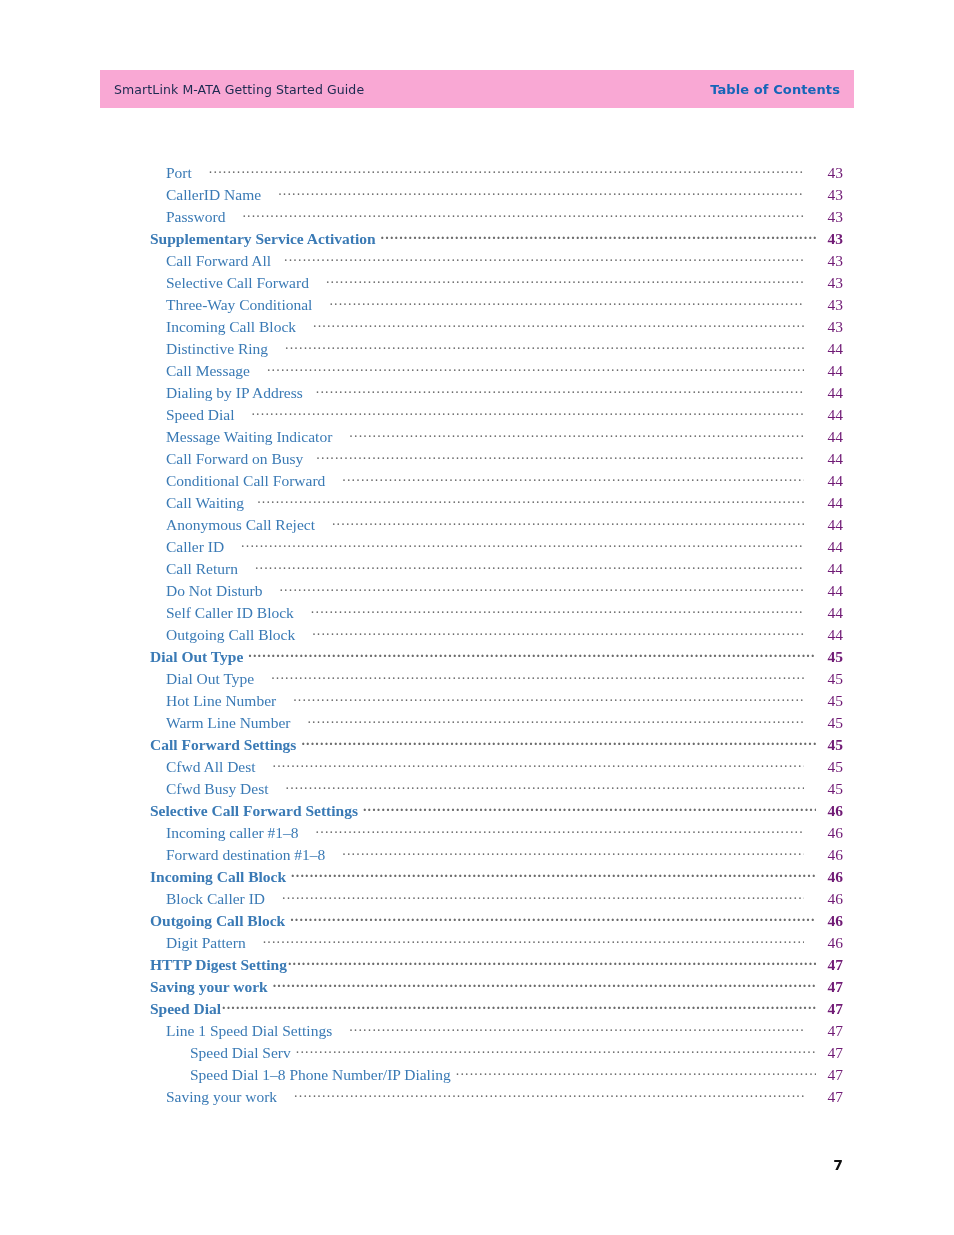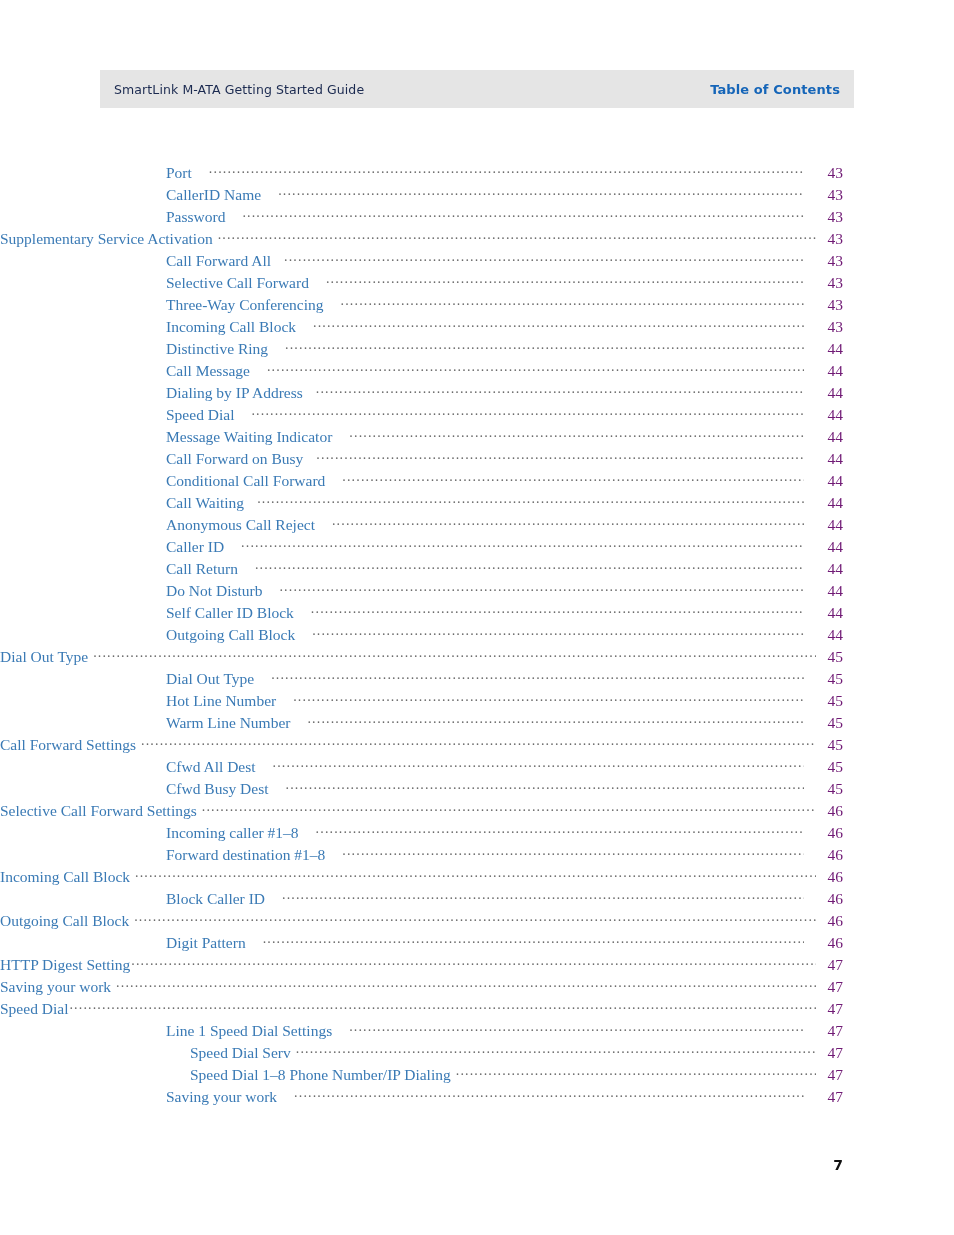--- a/index.html
+++ b/index.html
@@ -15,21 +15,21 @@
     overflow: hidden;
   }
 
   
   .header-banner {
     position: absolute;
     left: 100px;
     top: 70px;
     width: 754px;
     height: 38px;
-    background: #e5e5e5;
+    background: #f9a8d4;
     display: flex;
     align-items: center;
     justify-content: space-between;
     box-sizing: border-box;
     padding: 0 14px 0 14px;
   }
   .header-title {
     font-family: "DejaVu Sans", sans-serif;
     font-size: 12.5px;
     color: #1b2a50;
@@ -86,21 +86,21 @@
   .toc-entry .page {
     flex: 0 0 auto;
     width: 26px;
     text-align: right;
     color: #701a75;
     font-size: 15.5px;
     padding-right: 11px;
   }
 
   
-  .lvl0 { padding-right: 100px; }
+  .lvl0 { padding-left: 150px; padding-right: 100px; font-weight: bold; }
   .lvl1 { padding-left: 166px; padding-right: 100px; gap: 12px; }
   .lvl2 { padding-left: 190px; padding-right: 100px; }
 
   
   .tight .label { margin-right: 0; }
   .toc-entry:not(.tight) .label { margin-right: 4px; }
 
   
   .folio {
     position: absolute;
@@ -147,21 +147,21 @@
       <span class="label">Call Forward All</span>
       <span class="leader"></span>
       <span class="page">43</span>
     </div>
     <div class="toc-entry lvl1">
       <span class="label">Selective Call Forward</span>
       <span class="leader"></span>
       <span class="page">43</span>
     </div>
     <div class="toc-entry lvl1">
-      <span class="label">Three-Way Conferencing</span>
+      <span class="label">Three-Way Conditional</span>
       <span class="leader"></span>
       <span class="page">43</span>
     </div>
     <div class="toc-entry lvl1">
       <span class="label">Incoming Call Block</span>
       <span class="leader"></span>
       <span class="page">43</span>
     </div>
     <div class="toc-entry lvl1">
       <span class="label">Distinctive Ring</span>

